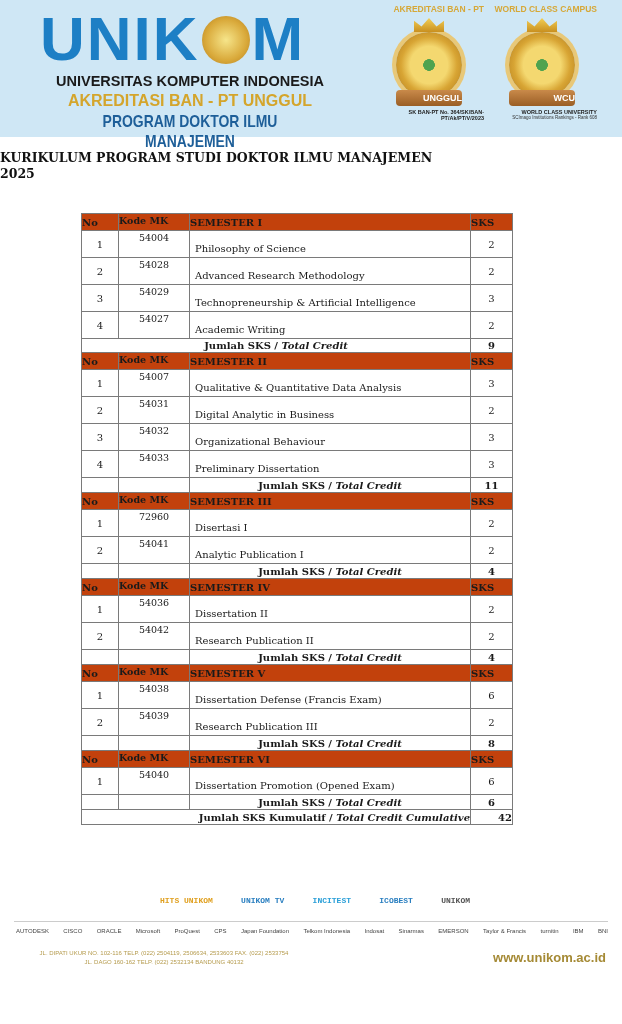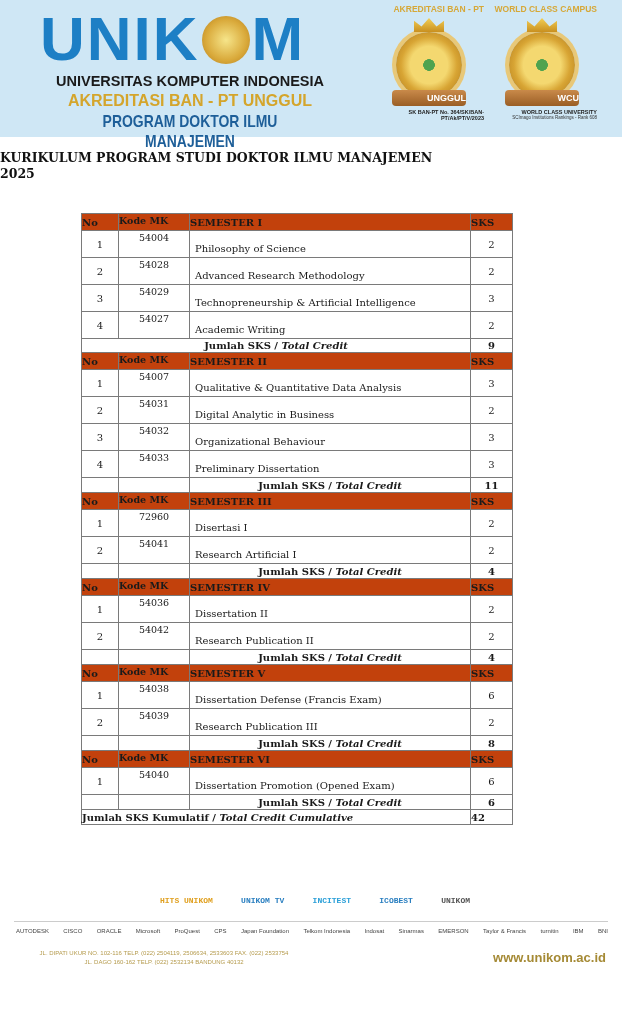--- a/index.html
+++ b/index.html
@@ -7,35 +7,35 @@
   .header{position:absolute;left:0;top:0;width:622px;height:137px;background:#cfe7f5;}
   .logo-word{position:absolute;left:40px;top:8px;font-family:"Liberation Sans",sans-serif;font-weight:bold;font-size:62px;color:#1d7fc5;letter-spacing:2px;line-height:62px;}
   .logo-word .o{display:inline-block;width:48px;height:48px;border-radius:50%;background:radial-gradient(circle,#f6e58a 0%,#d9a93a 60%,#b07a1c 100%);vertical-align:middle;margin:0 2px;position:relative;top:-4px;}
   .uni-name{position:absolute;left:40px;top:73px;width:300px;text-align:center;font-family:"Liberation Sans",sans-serif;font-weight:bold;font-size:14.5px;color:#1a1a1a;}
   .akred{position:absolute;left:40px;top:92px;width:300px;text-align:center;font-family:"Liberation Sans",sans-serif;font-weight:bold;font-size:16px;color:#d4a52c;}
   .prog{position:absolute;left:40px;top:112px;width:300px;text-align:center;font-family:"Liberation Sans",sans-serif;font-weight:bold;font-size:17px;color:#1e5f99;transform:scaleX(0.82);transform-origin:center;}
   .badge{position:absolute;top:4px;width:110px;text-align:right;font-family:"Liberation Sans",sans-serif;}
   .badge .btitle{font-size:8.5px;font-weight:bold;color:#d6a838;}
   .badge .crown{margin:4px auto 0;width:30px;height:14px;background:linear-gradient(#f2cf56,#c9901f);clip-path:polygon(0 100%,0 20%,25% 60%,50% 0,75% 60%,100% 20%,100% 100%);}
   .badge .medal{margin:0 auto;width:66px;height:66px;border-radius:50%;background:radial-gradient(circle,#4fa34f 0 12%,#f4d870 13% 40%,#d8a534 60%,#a66f17 100%);box-shadow:0 0 0 4px #e8c878;}
-  .badge .ribbon{margin:-8px auto 0;width:74px;height:16px;background:linear-gradient(#c98a4a,#9a5e25);border-radius:4px;color:#fff;font-size:9px;font-weight:bold;line-height:16px;}
+  .badge .ribbon{margin:-8px auto 0;width:66px;height:16px;background:linear-gradient(#c98a4a,#9a5e25);border-radius:4px;color:#fff;font-size:9px;font-weight:bold;line-height:16px;}
   .badge .bsub{font-size:5.5px;color:#222;font-weight:bold;margin-top:3px;}
   .badge .bsub2{font-size:4.5px;color:#333;}
   .doc-title{position:absolute;left:0;top:150px;width:540px;text-align:left;font-weight:bold;font-size:12.5px;line-height:16px;color:#111;}
   table{position:absolute;left:81px;top:213px;width:432px;border-collapse:collapse;font-size:10px;color:#1a1a1a;}
   td{border:1px solid #7a7a7a;padding:0;}
   tr.hdr td{background:#c2410c;font-weight:bold;text-align:left;height:15px;}
   tr.row td{height:23px;}
   td.no{width:36px;text-align:center;}
   td.code{width:70px;text-align:center;vertical-align:top;padding-top:1px;font-size:9.5px;}
   td.name{padding-left:5px;vertical-align:bottom;padding-bottom:3px;}
   td.sks{width:41px;text-align:center;}
   tr.total td{height:13px;font-weight:bold;text-align:center;}
   tr.total i, tr.cum i{font-style:italic;}
-  tr.cum td{height:14px;font-weight:bold;text-align:left;}
+  tr.cum td{height:14px;font-weight:bold;text-align:right;}
   .partners1{position:absolute;top:896px;left:160px;width:310px;display:flex;justify-content:space-between;align-items:center;font-family:Liberation Mono, monospace;font-weight:bold;font-size:8px;}
   .sep{position:absolute;top:921px;left:14px;width:594px;border-top:1px solid #ccc;}
   .partners2{position:absolute;top:928px;left:16px;width:592px;display:flex;justify-content:space-between;align-items:center;font-family:"Liberation Sans",sans-serif;font-size:6px;color:#444;}
   .addr{position:absolute;left:14px;top:949px;width:300px;text-align:center;font-family:"Liberation Sans",sans-serif;font-size:6px;line-height:9px;color:#b59b4d;}
   .web{position:absolute;right:16px;top:950px;font-family:"Liberation Sans",sans-serif;font-weight:bold;font-size:13px;color:#a58a35;}
 </style>
 </head>
 <body>
 
 <div class="header">
@@ -146,21 +146,21 @@
       </tr>
       <tr class="row">
         <td class="no">1</td>
         <td class="code">72960</td>
         <td class="name">Disertasi I</td>
         <td class="sks">2</td>
       </tr>
       <tr class="row">
         <td class="no">2</td>
         <td class="code">54041</td>
-        <td class="name">Research Artificial I</td>
+        <td class="name">Analytic Publication I</td>
         <td class="sks">2</td>
       </tr>
       <tr class="total">
         <td class="no"></td>
         <td class="code"></td>
         <td><span>Jumlah SKS / </span><i>Total Credit</i></td>
         <td class="sks">4</td>
       </tr>
       <tr class="hdr">
         <td class="no">No</td>

